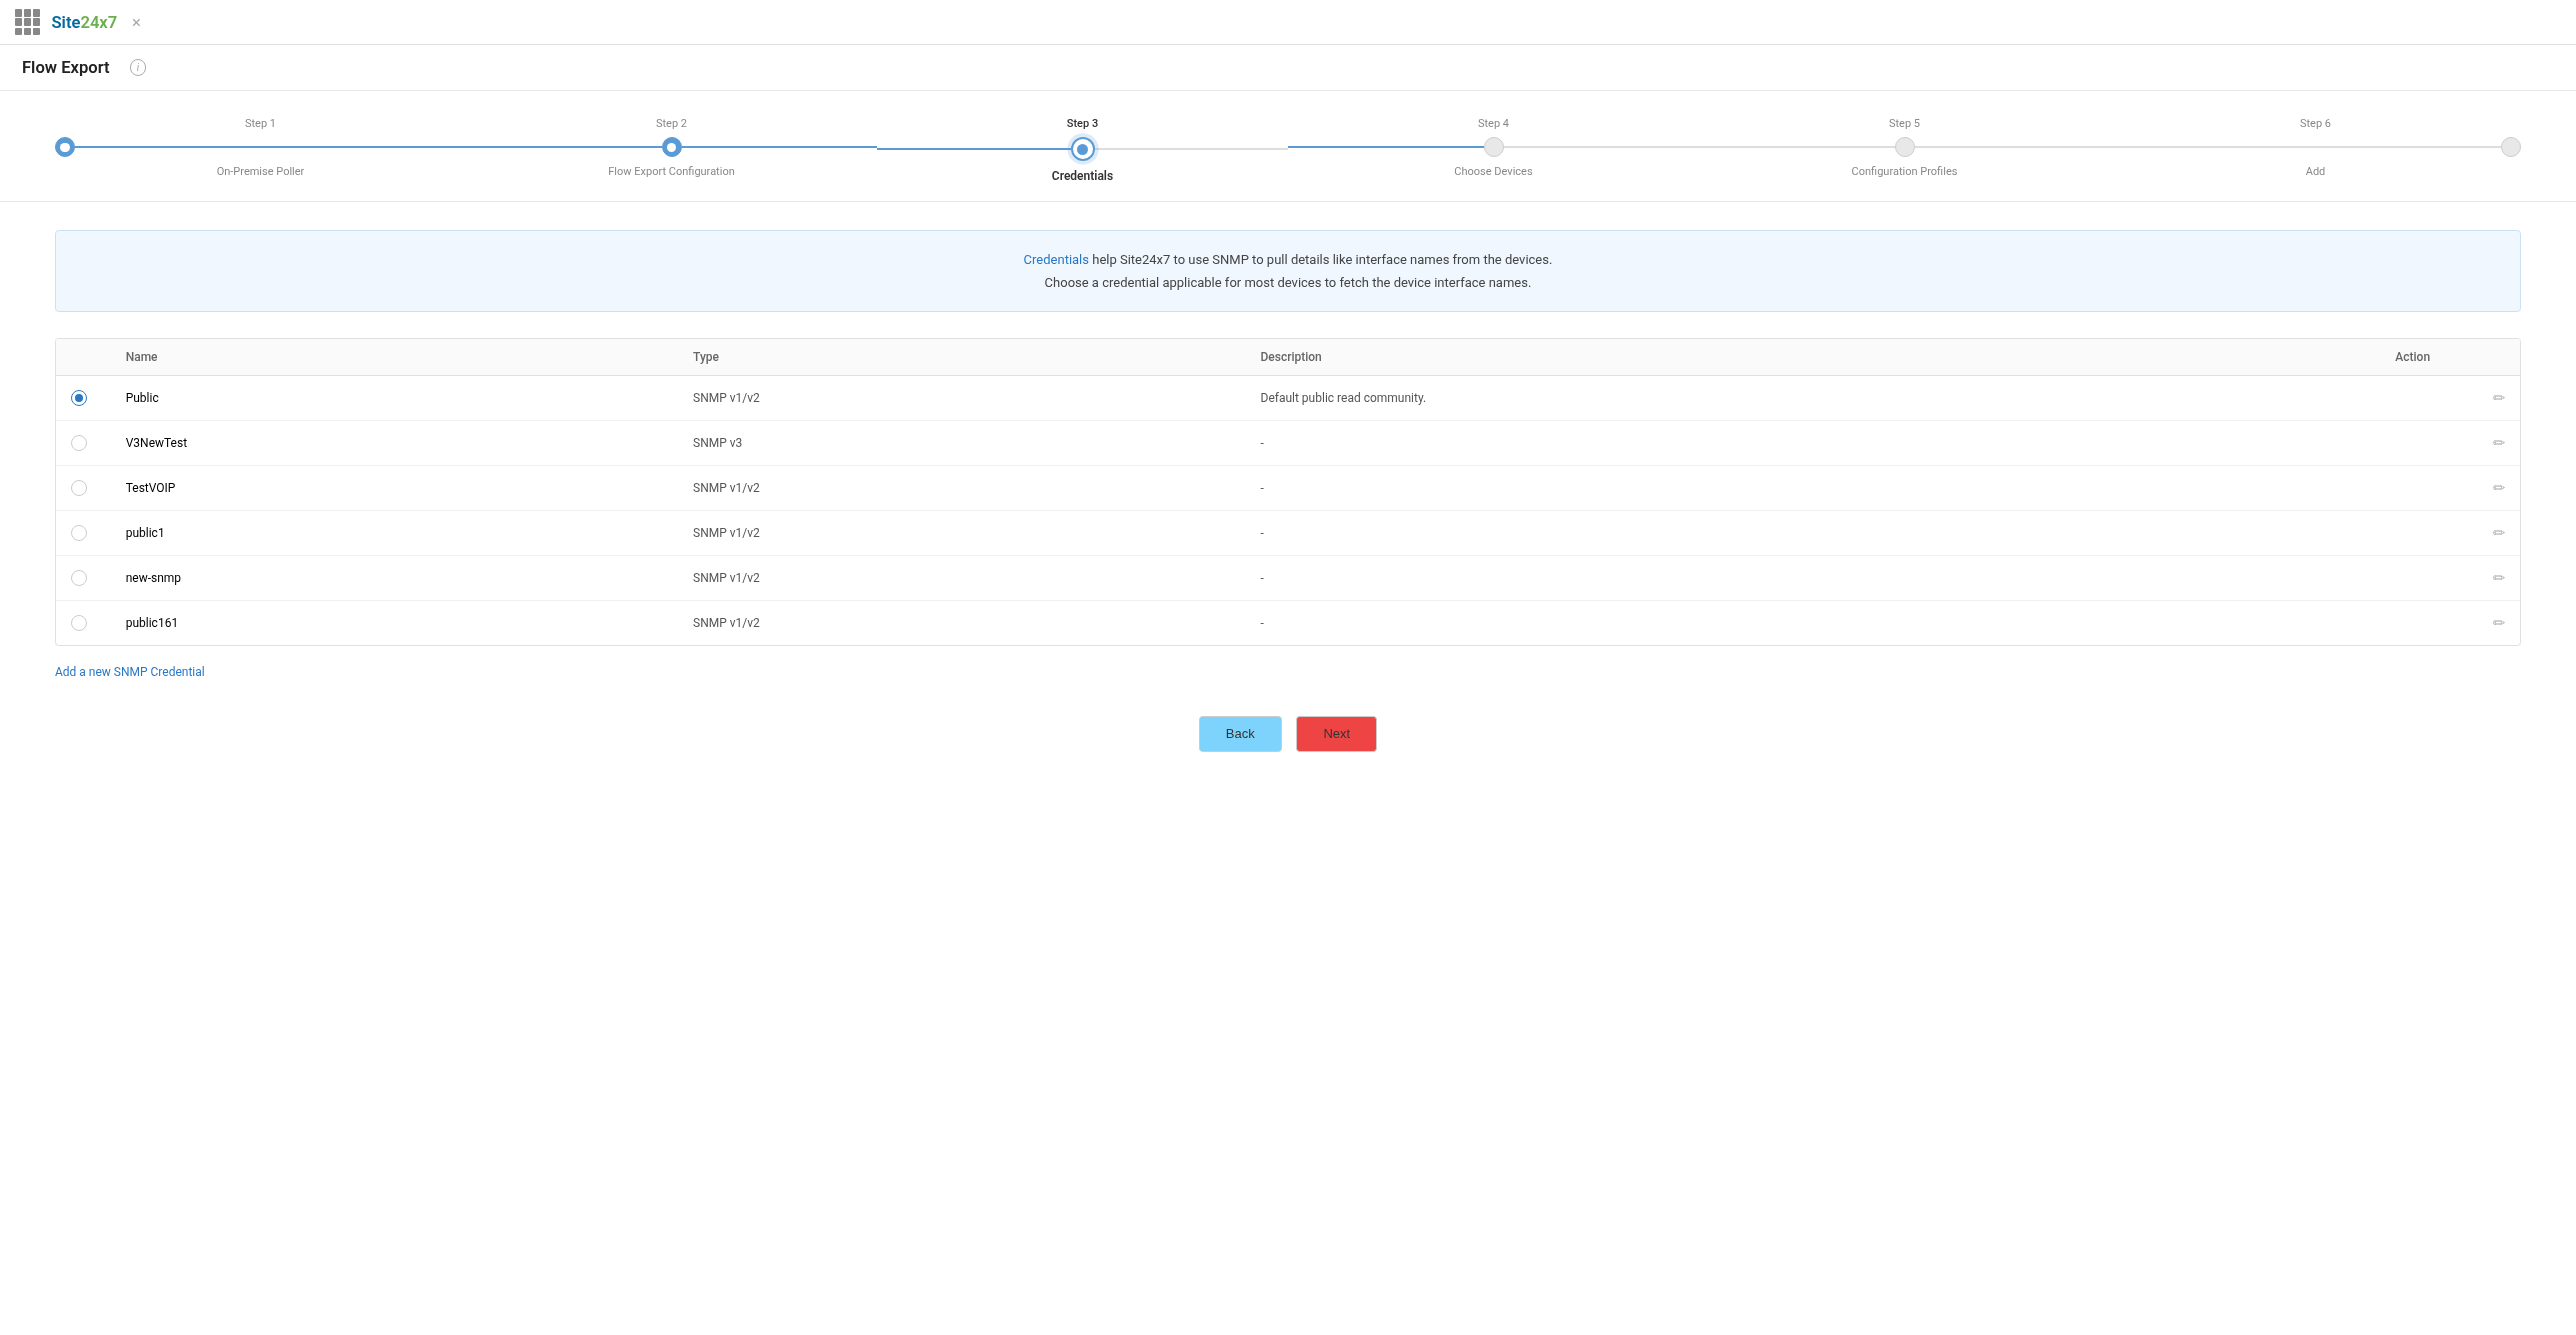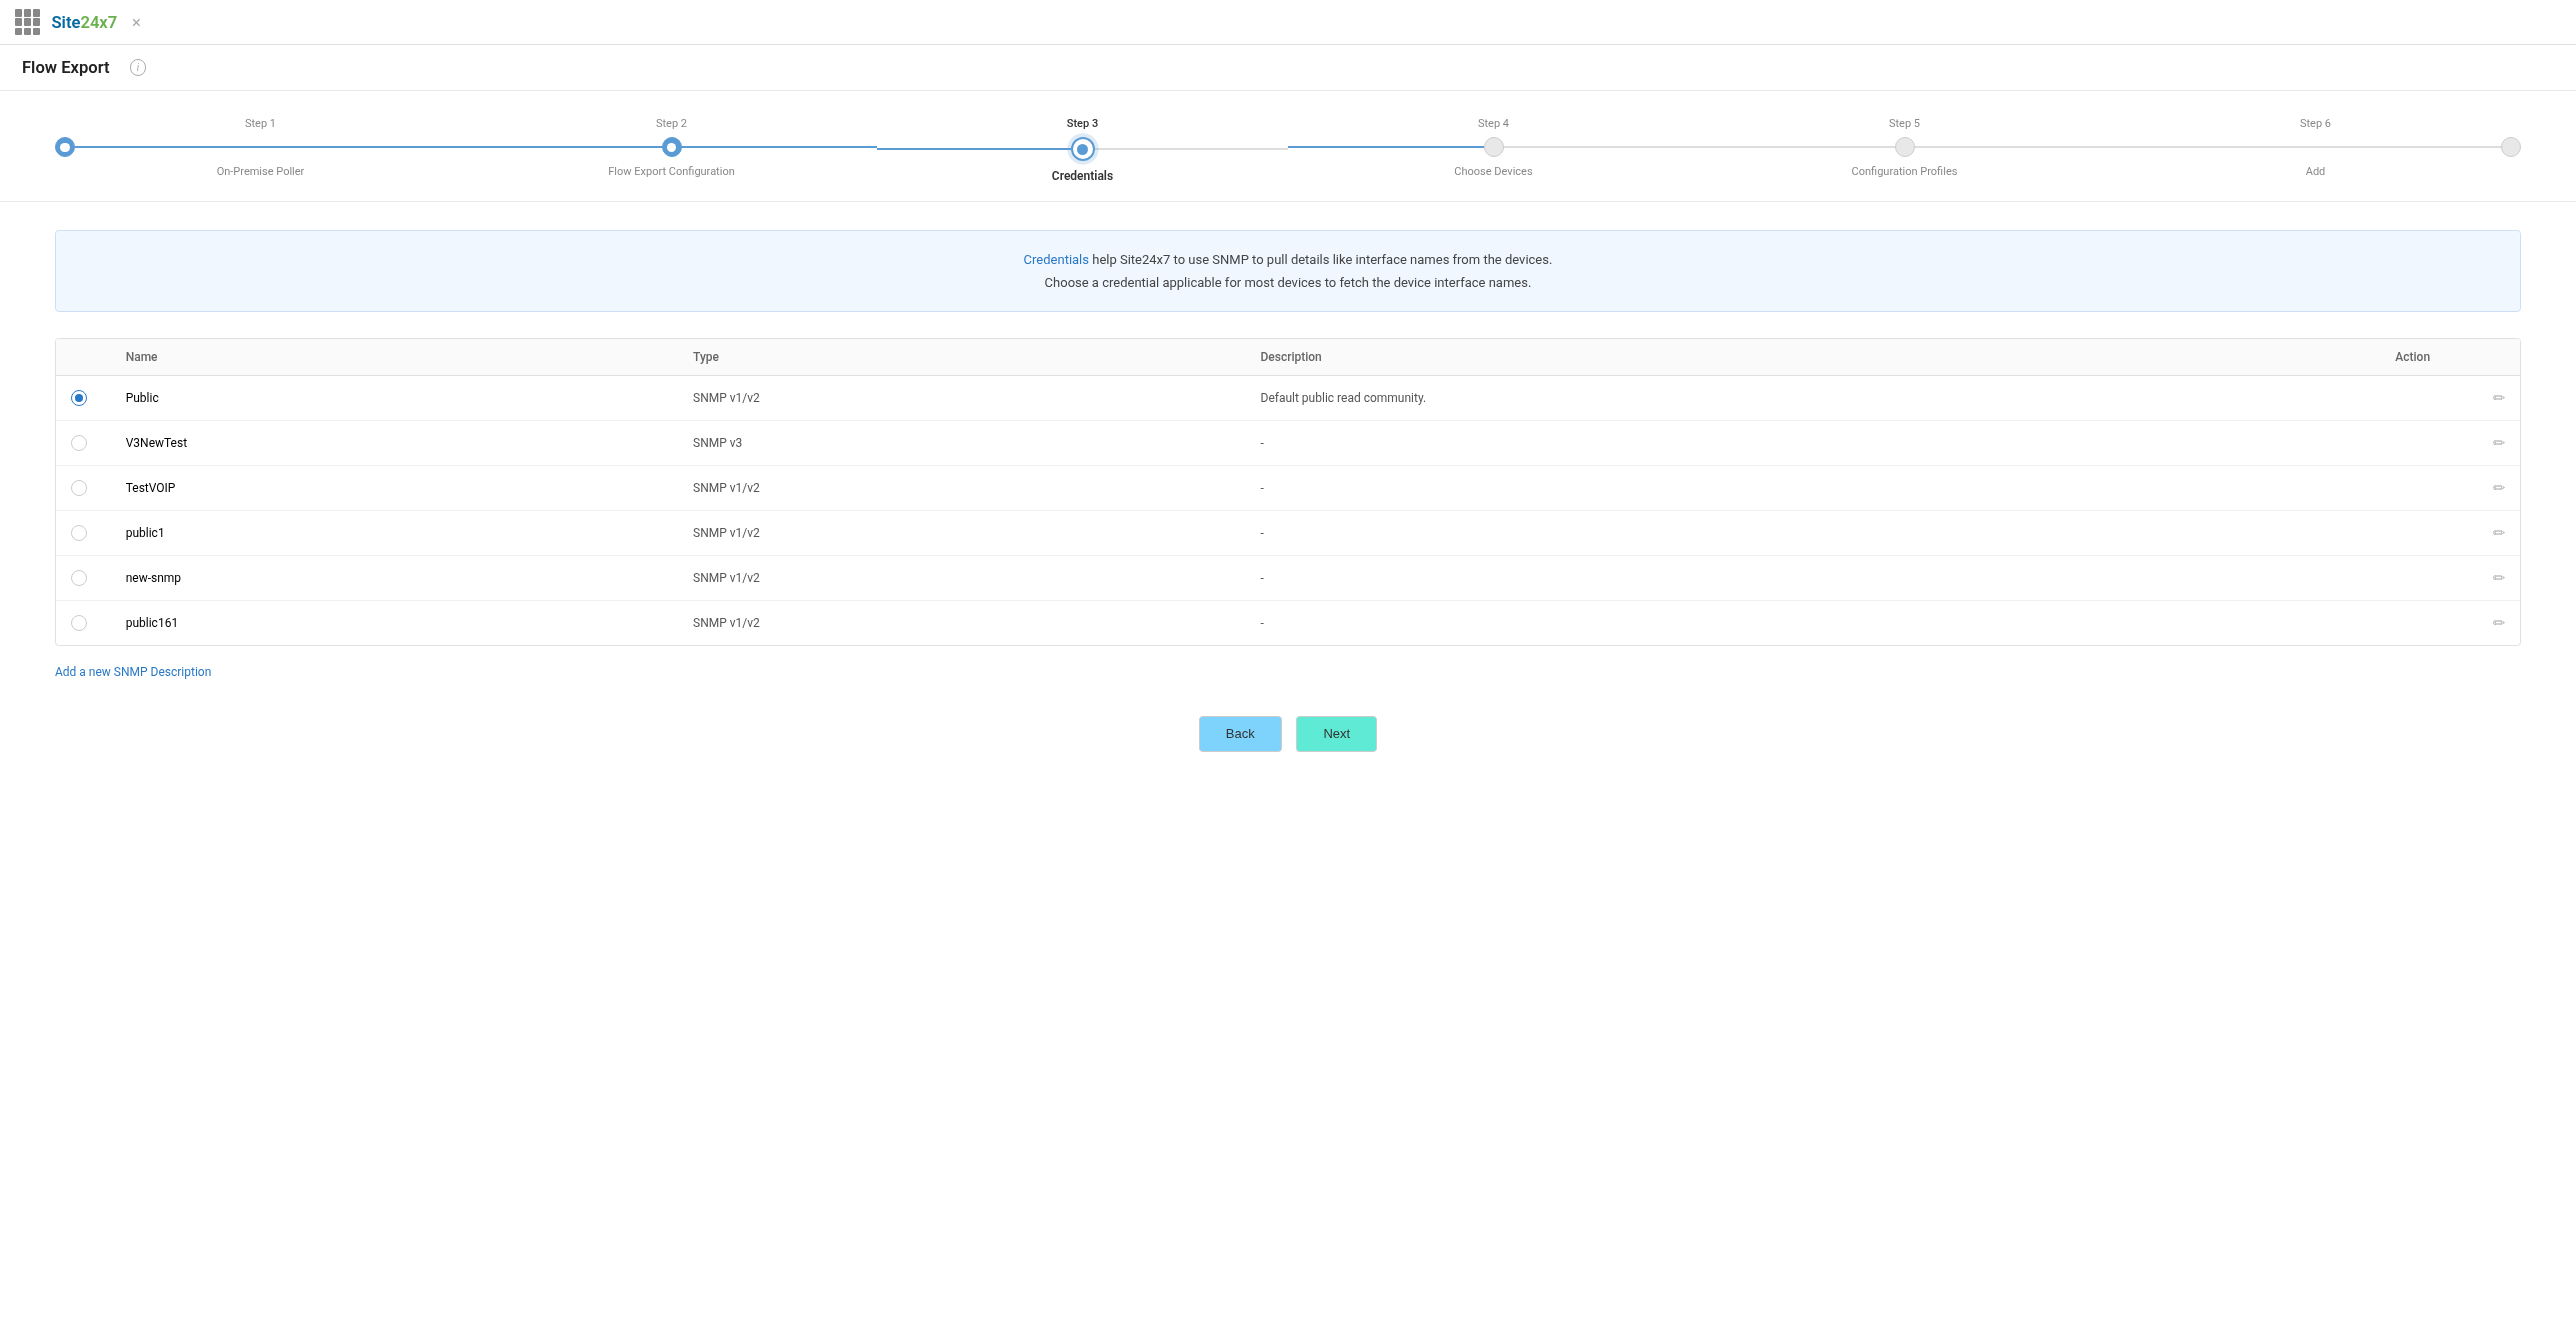--- a/index.html
+++ b/index.html
@@ -133,21 +133,21 @@
 
     
     .bottom-actions {
       display: flex; justify-content: center; gap: 14.7px; margin-top: 37px;
     }
     .btn {
       padding: 9.2px 26px; border-radius: 3.7px; font-size: 13px;
       cursor: pointer; border: 0.9px solid #ccc; background: #7dd3fc;
       color: #333; font-weight: 500;
     }
-    .btn-next { background: #5eead4; }
+    .btn-next { background: #ef4444; }
   </style>
 </head>
 <body>
 
 <nav class="top-nav">
   <div class="grid-icon">
     <div class="grid-dot"></div>
       <div class="grid-dot"></div>
       <div class="grid-dot"></div>
     <div class="grid-dot"></div>
@@ -312,21 +312,21 @@
           <div class="cell-type">SNMP v1/v2</div>
           <div class="cell-desc">-</div>
           <div class="cell-action">
             <span class="edit-icon">✏</span>
           </div>
         </div>
       </div>
   </div>
 
   
-  <a href="#" class="add-link">Add a new SNMP Description</a>
+  <a href="#" class="add-link">Add a new SNMP Credential</a>
 
   
   <div class="bottom-actions">
     <button class="btn">Back</button>
     <button class="btn btn-next">Next</button>
   </div>
 </div>
 
 
 </body></html>

